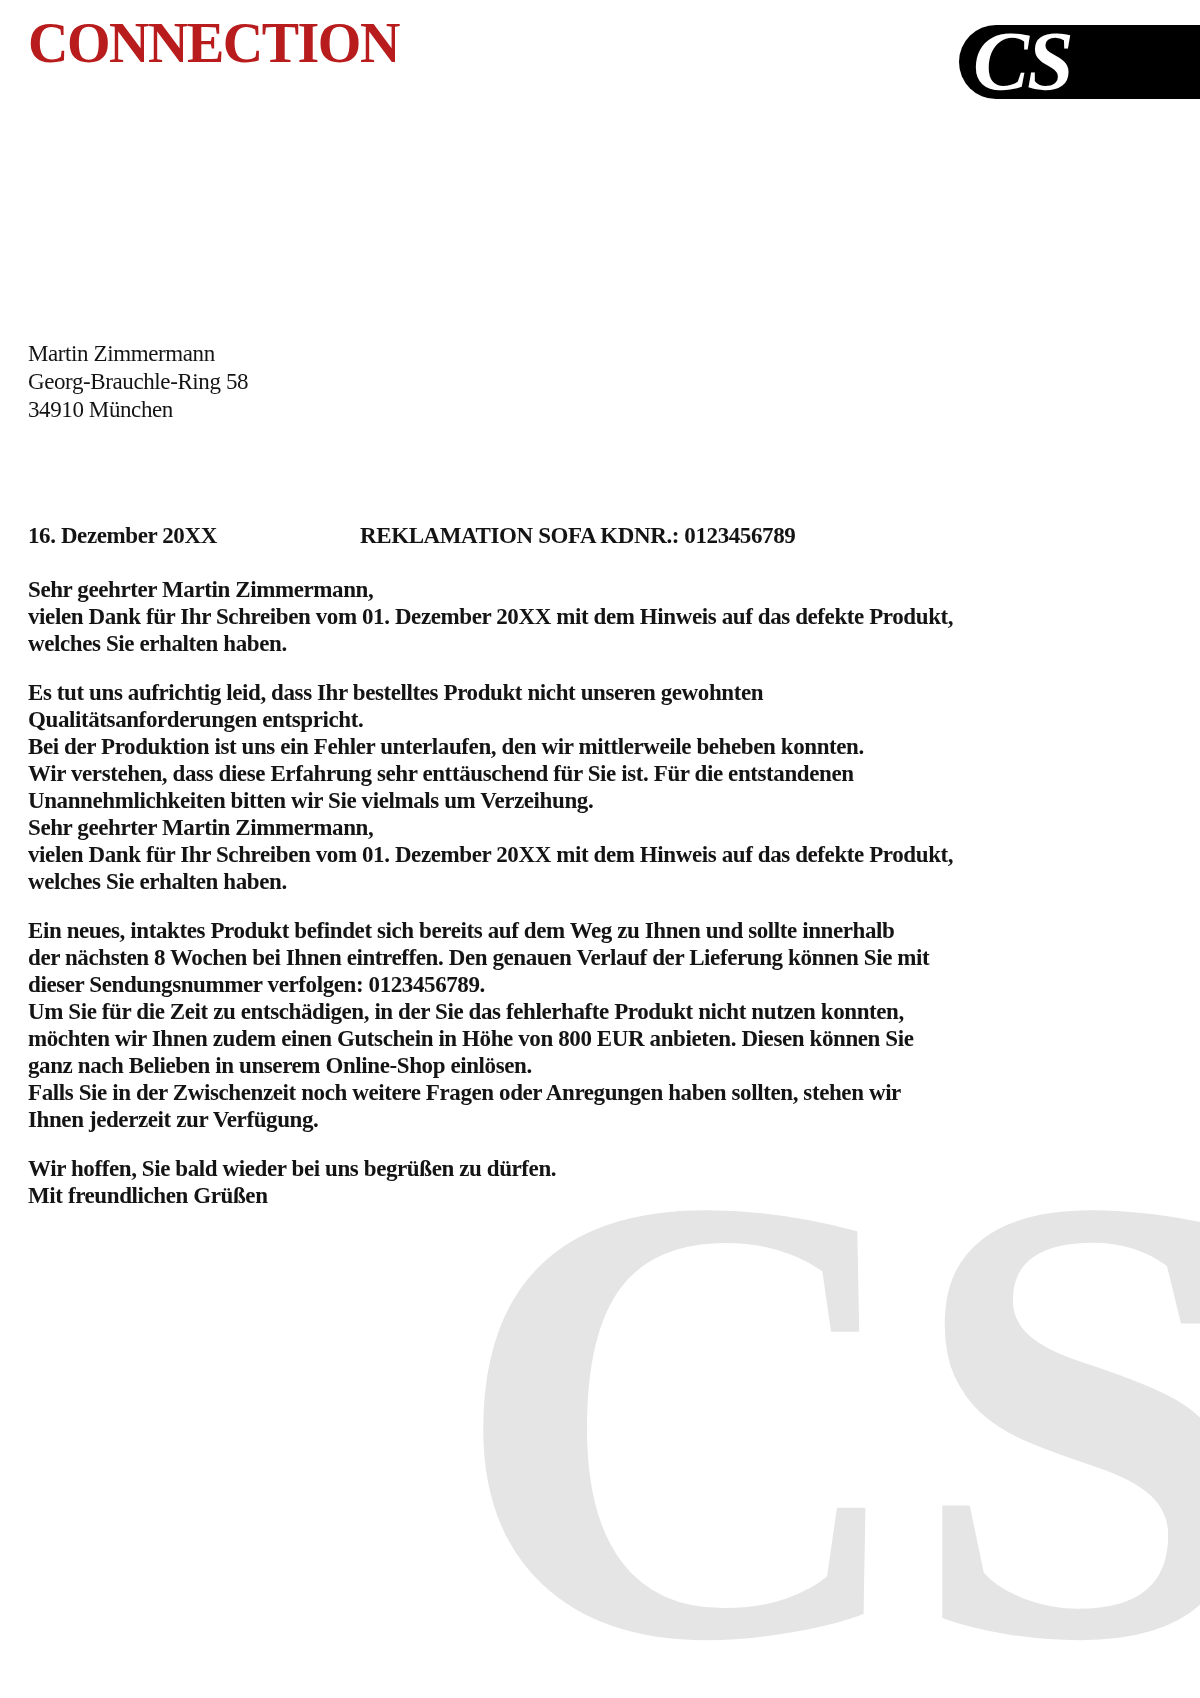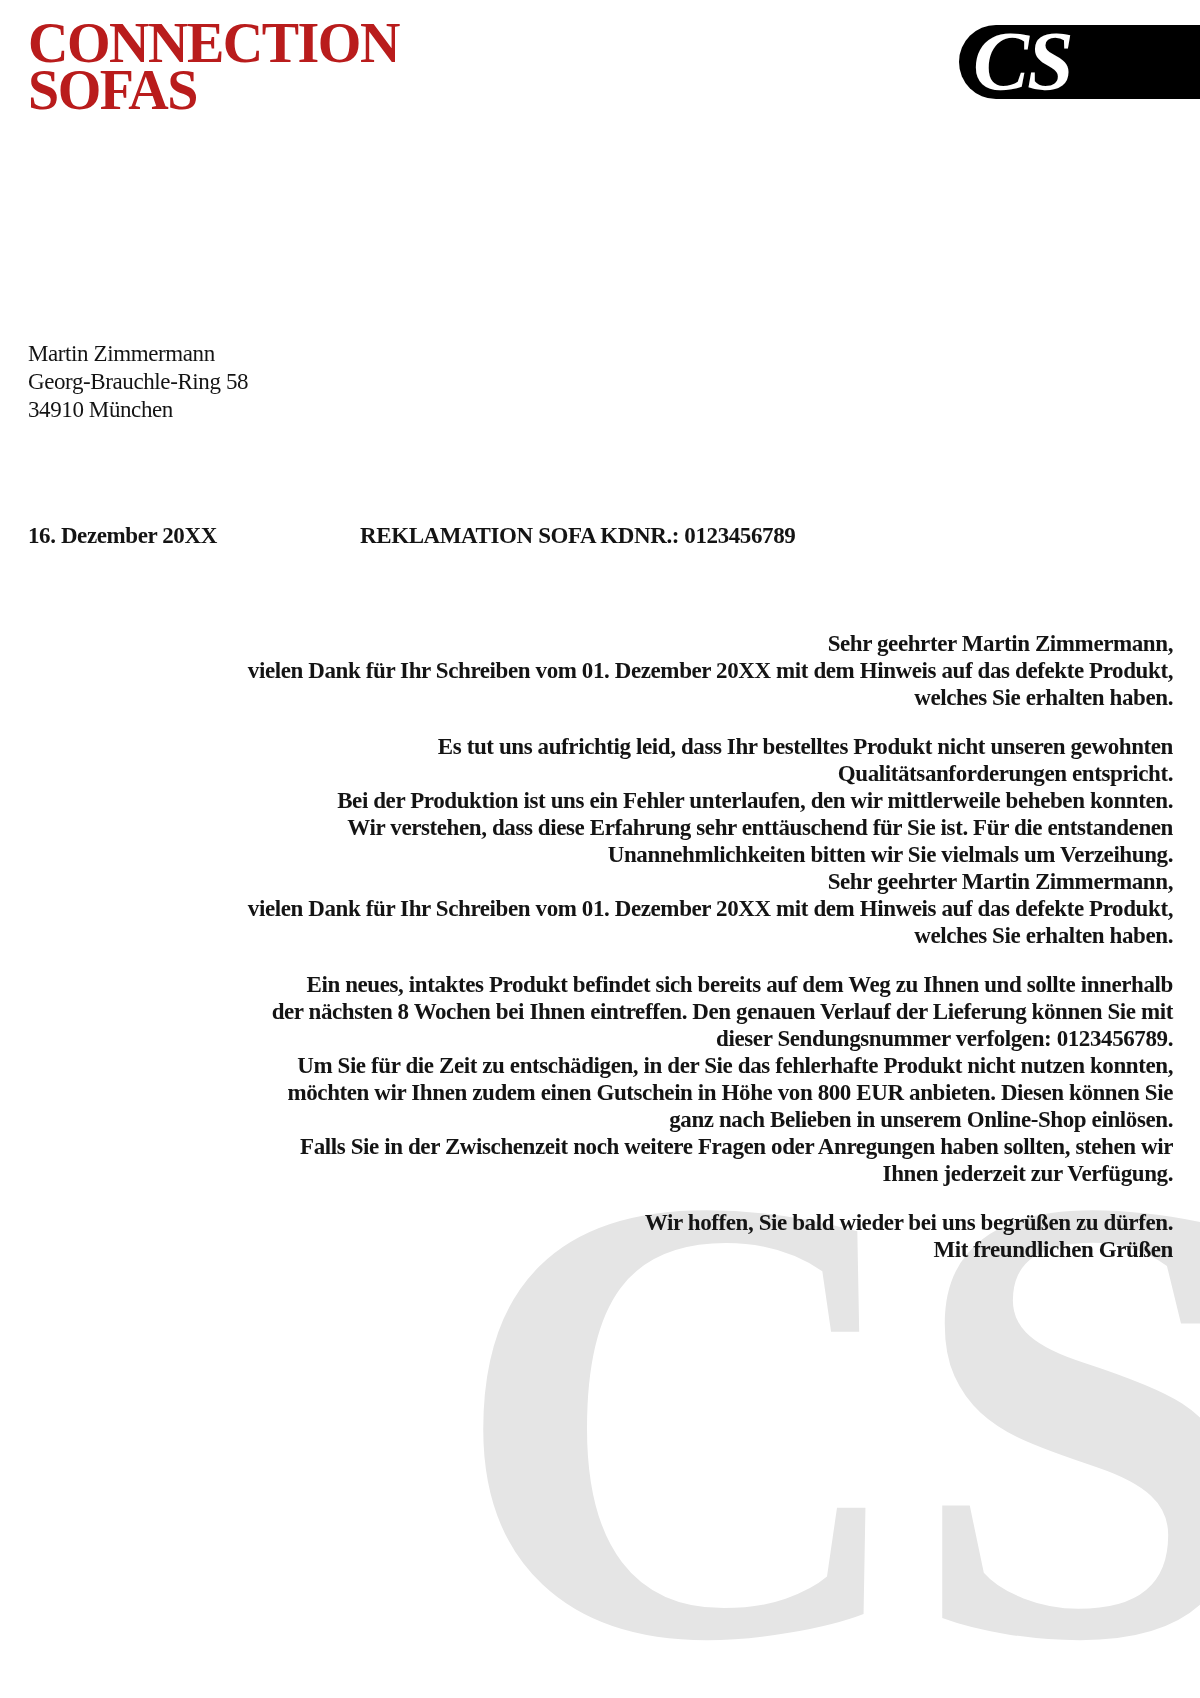--- a/index.html
+++ b/index.html
@@ -86,27 +86,26 @@
     line-height: 28px;
     font-weight: 700;
     letter-spacing: -0.4px;
   }
   .meta-date { position: absolute; left: 28px; top: 0; }
   .meta-subject { position: absolute; left: 360px; top: 0; text-align: right; }
   
   .letter-body {
     position: absolute;
     left: 28px;
-    top: 630px;
+    top: 576px;
     width: 1145px;
     font-size: 23px;
     line-height: 27px;
     font-weight: 700;
     letter-spacing: -0.4px;
-    text-align: right;
   }
   .letter-body p {
     margin: 0 0 22px 0;
     white-space: pre-line;
   }
   .signature {
     margin-top: 27px;
     line-height: 27px;
   }
 </style>
@@ -114,21 +113,20 @@
 <body>
 
 <div class="page">
 
   <div class="watermark">CS</div>
 
   <div class="content">
 
     <div class="logo">
       <div>CONNECTION</div>
-      <div>SOFAS</div>
     </div>
 
     <div class="badge">
       <span class="badge-text">CS</span>
     </div>
 
     <div class="recipient">
       <div>Martin Zimmermann</div>
       <div>Georg-Brauchle-Ring 58</div>
       <div>34910 München</div>

